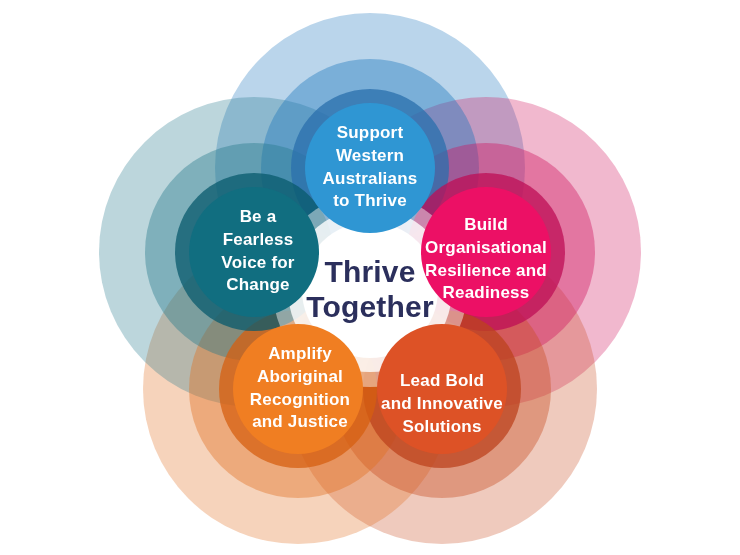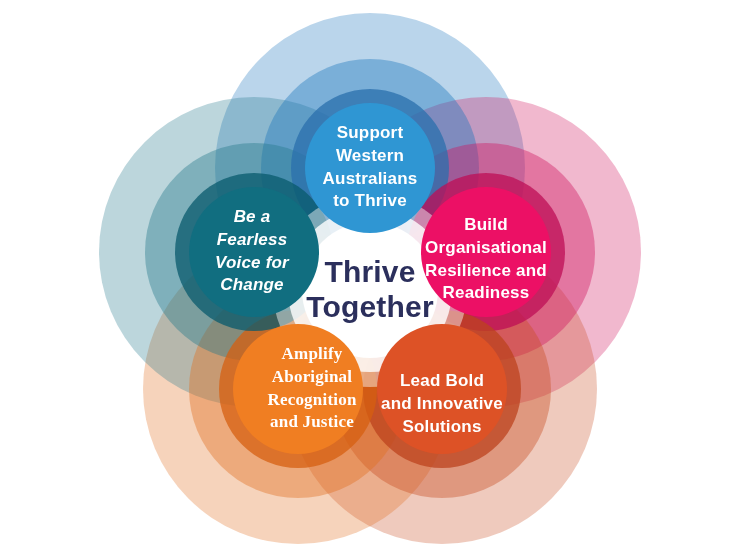--- a/index.html
+++ b/index.html
@@ -15,22 +15,22 @@
   }
   .center-label{
     position:absolute;width:220px;transform:translate(-50%,-50%);
     text-align:center;font-weight:bold;font-size:30px;line-height:1.17;
     letter-spacing:0.2px;white-space:pre-line;z-index:40;
   }
   
   #lbl-support{left:370px;top:168px;}
   #lbl-build{left:486px;top:252px;}
   #lbl-lead{left:442px;top:404px;}
-  #lbl-amplify{left:312px;top:389px;font-family:Liberation Serif, serif;}
-  #lbl-voice{left:252px;top:252px;font-style:italic;}
+  #lbl-amplify{left:300px;top:389px;}
+  #lbl-voice{left:258px;top:252px;}
   #lbl-center{left:370px;top:289px;}
 </style>
 </head>
 <body>
 
 <div class="stage">
   <div id="circles">
       <div class="circle" style="left: 215px; top: 13px; width: 310px; height: 310px; background: rgb(27, 117, 188); opacity: 0.3;"></div>
       <div class="circle" style="left: 331px; top: 97px; width: 310px; height: 310px; background: rgb(208, 20, 94); opacity: 0.3;"></div>
       <div class="circle" style="left: 287px; top: 234px; width: 310px; height: 310px; background: rgb(201, 78, 36); opacity: 0.3;"></div>

